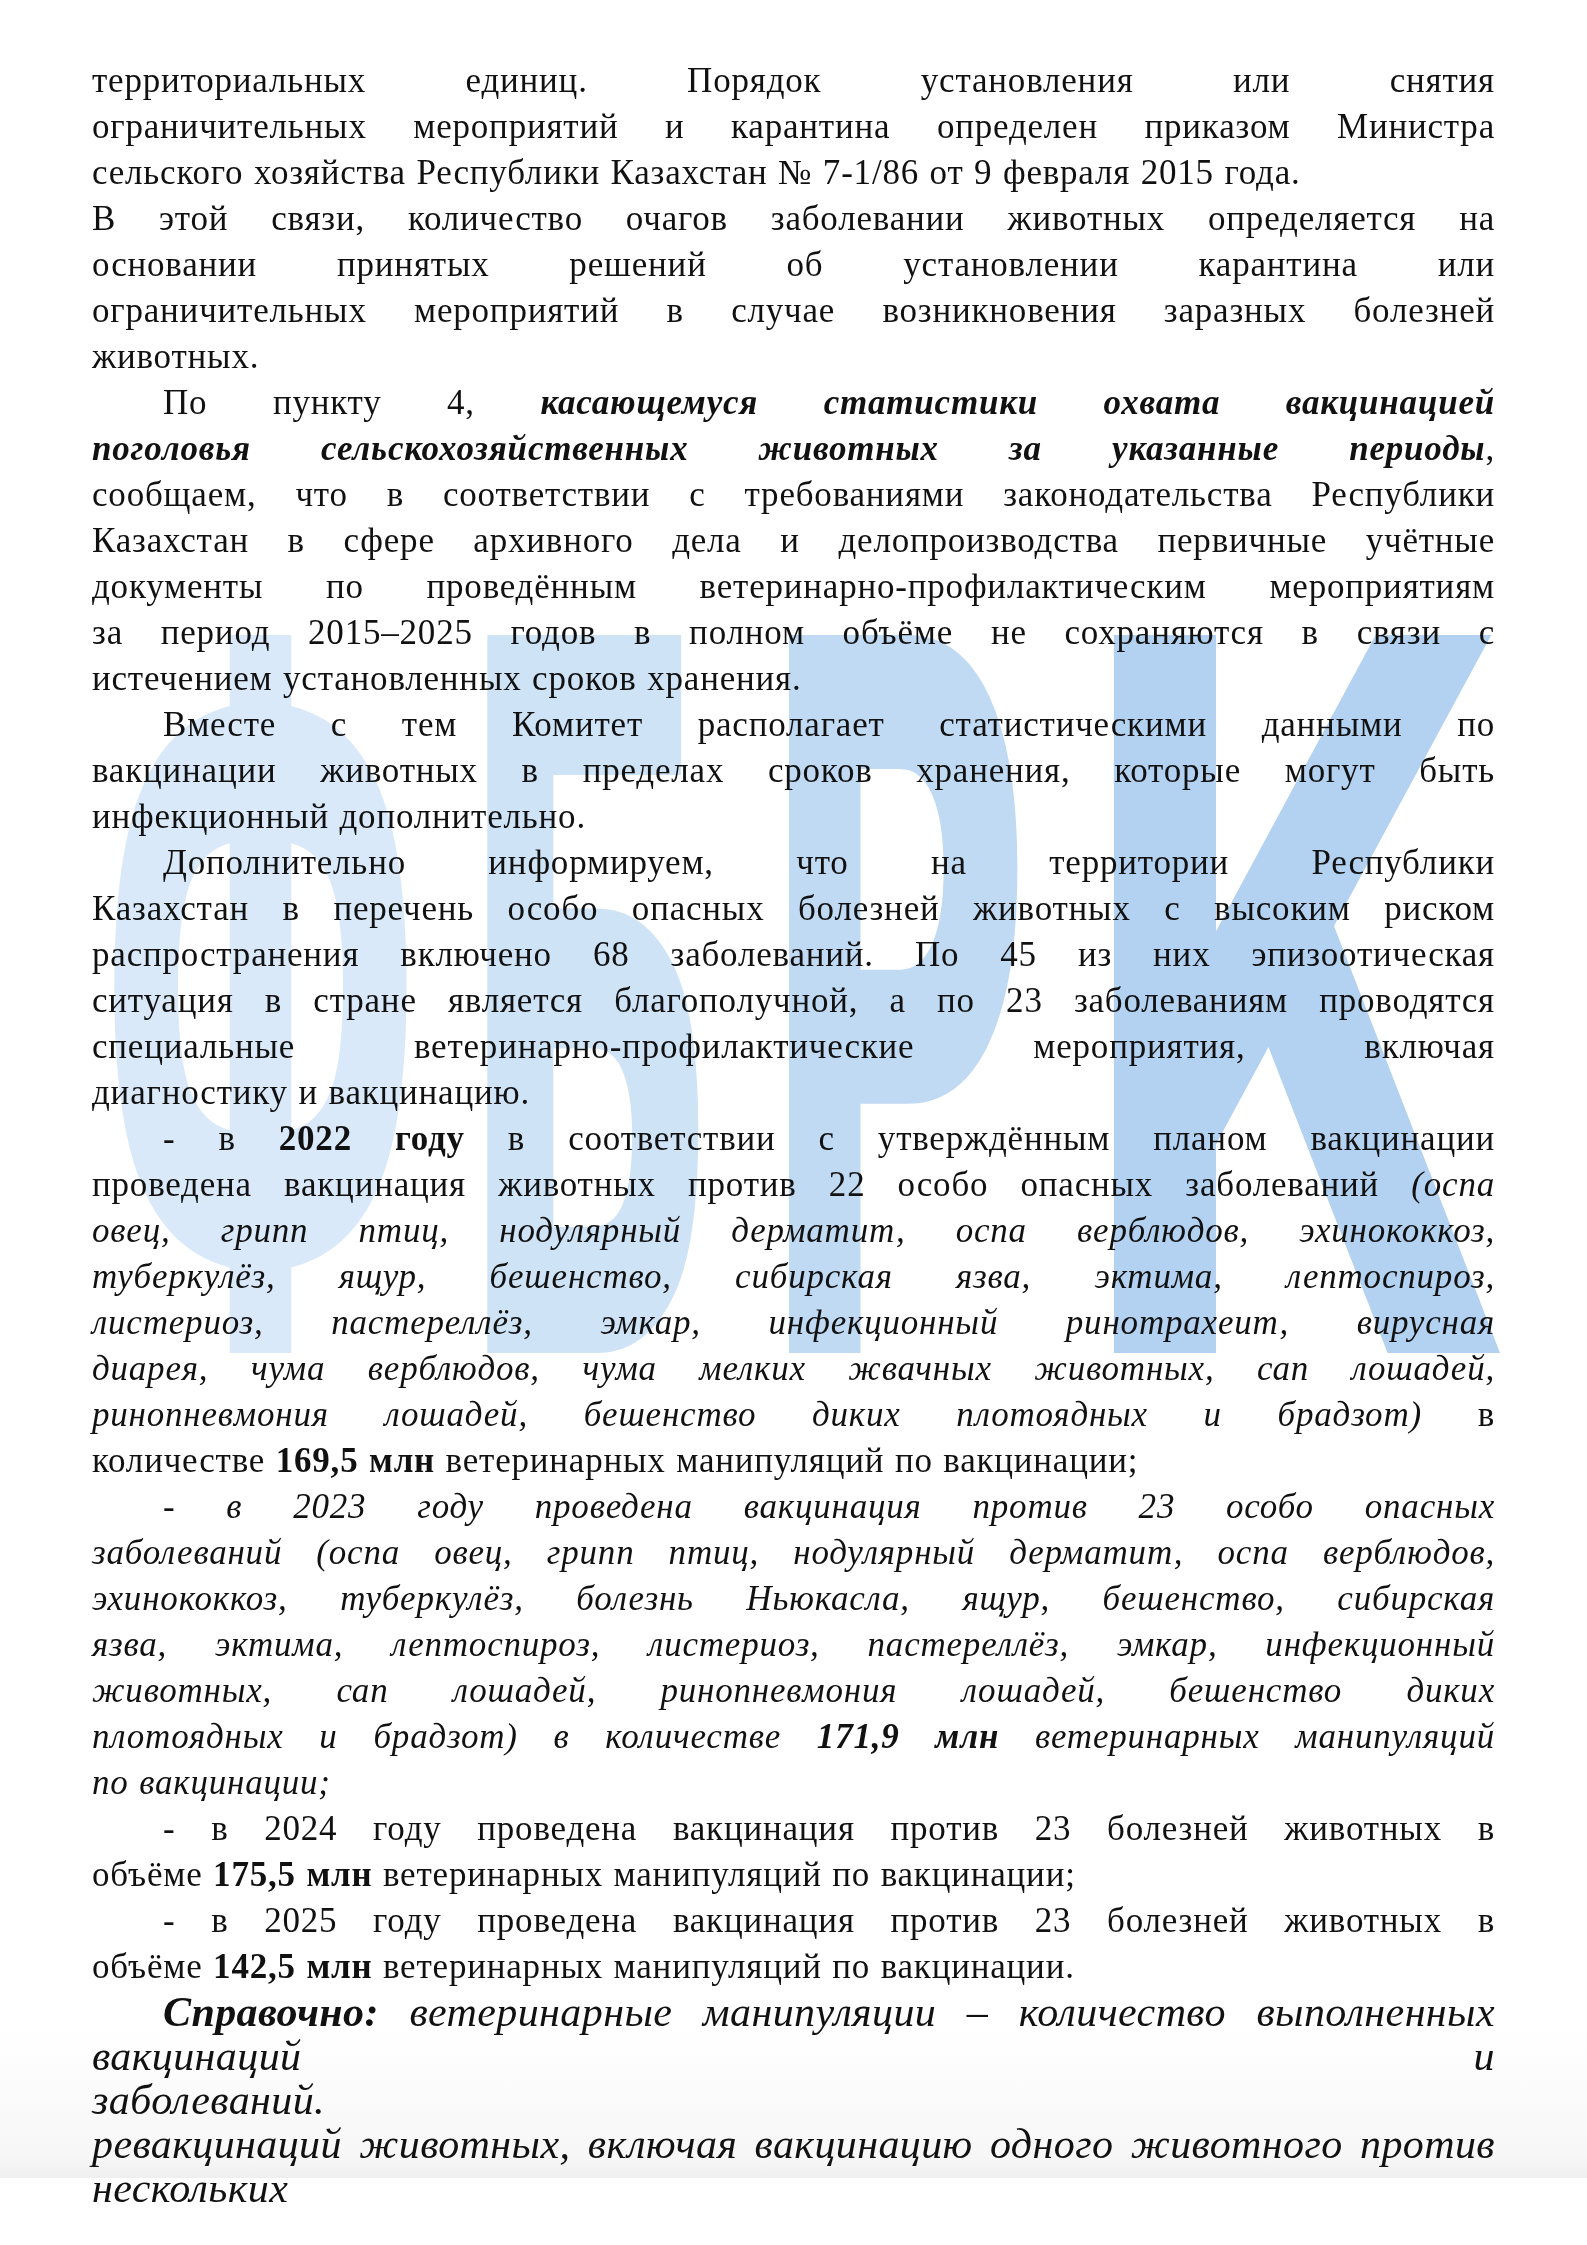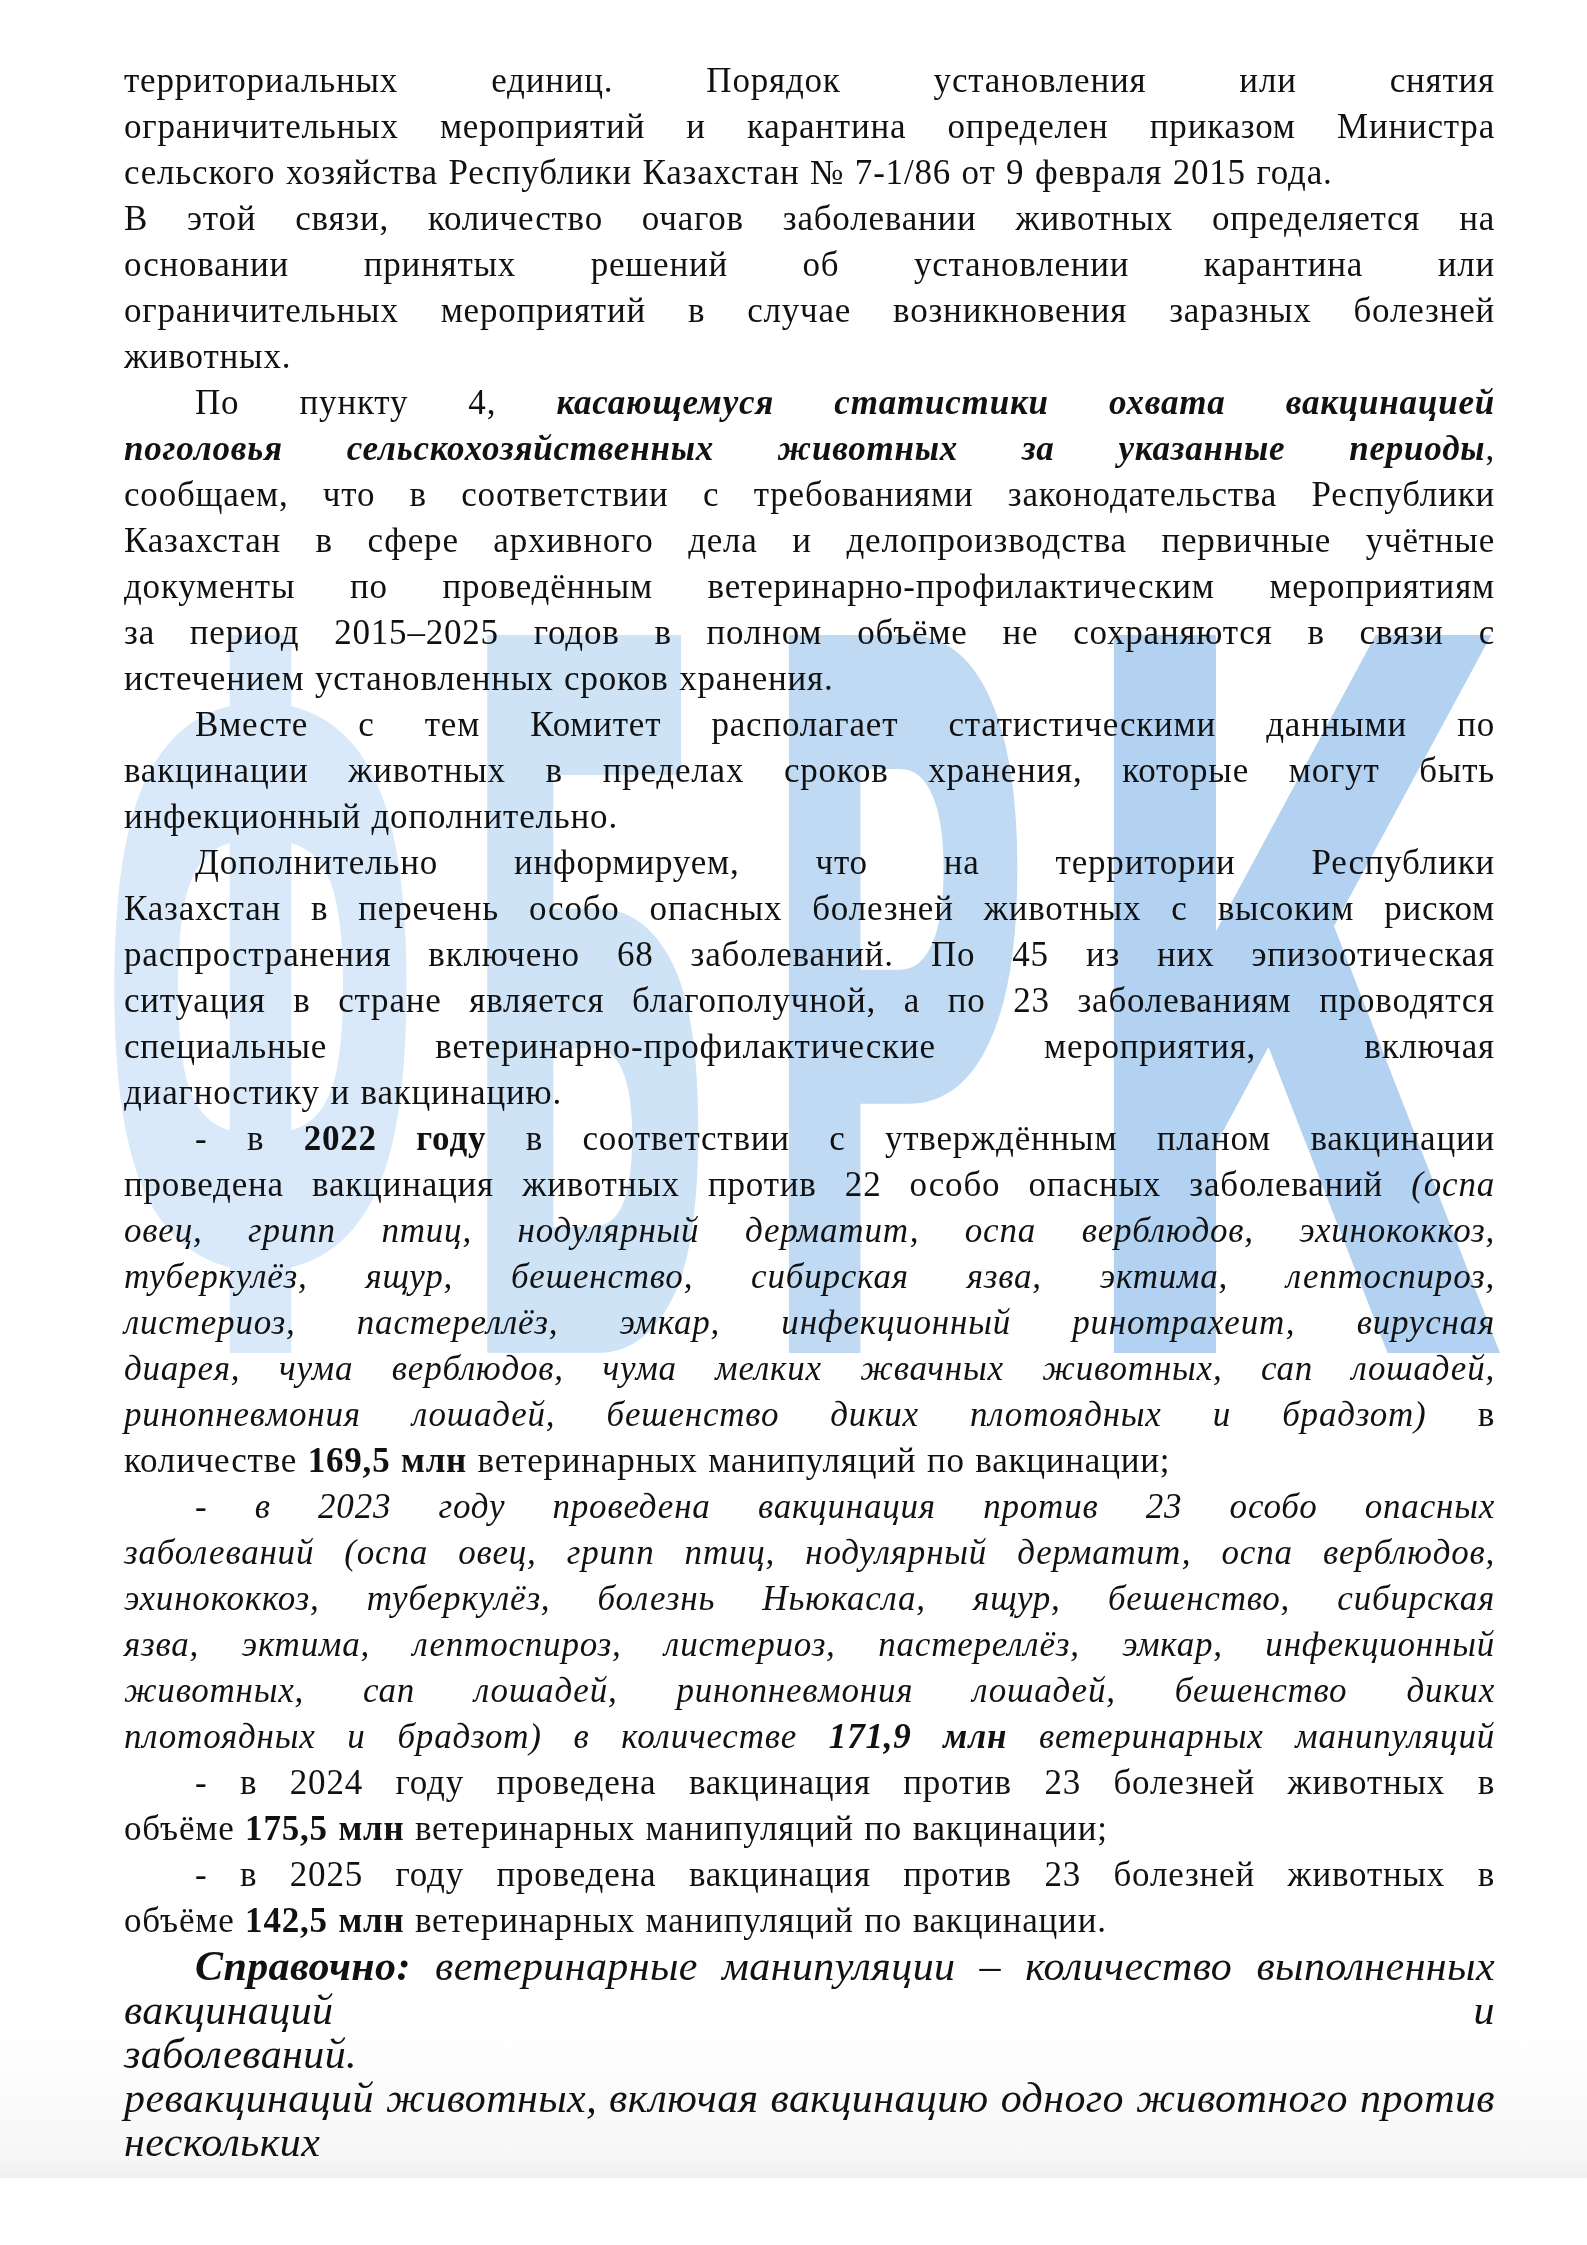--- a/index.html
+++ b/index.html
@@ -40,21 +40,20 @@
     pointer-events: none;
   }
   .watermark text {
     font-family: "DejaVu Sans", sans-serif;
     font-weight: bold;
   }
   .content {
     position: relative;
     z-index: 1;
     padding: 58px 92px 0 92px;
-    margin-left: 32px;
   }
   .line {
     text-align: justify;
     font-size: 35px;
     line-height: 46px;
     letter-spacing: 0.8px;
     word-spacing: 1px;
   }
   .line.j { text-align-last: justify; }
   .line.ind { text-indent: 71px; }
@@ -112,20 +111,21 @@
         <div class="line j"><span class="s-i">листериоз, пастереллёз, эмкар, инфекционный ринотрахеит, вирусная</span></div>
         <div class="line j"><span class="s-i">диарея, чума верблюдов, чума мелких жвачных животных, сап лошадей,</span></div>
         <div class="line j"><span class="s-i">ринопневмония лошадей, бешенство диких плотоядных и брадзот)</span><span class="s-r"> в</span></div>
         <div class="line"><span class="s-r">количестве </span><span class="s-b">169,5 млн</span><span class="s-r"> ветеринарных манипуляций по вакцинации;</span></div>
         <div class="line j ind"><span class="s-i">- в 2023 году проведена вакцинация против 23 особо опасных</span></div>
         <div class="line j"><span class="s-i">заболеваний (оспа овец, грипп птиц, нодулярный дерматит, оспа верблюдов,</span></div>
         <div class="line j"><span class="s-i">эхинококкоз, туберкулёз, болезнь Ньюкасла, ящур, бешенство, сибирская</span></div>
         <div class="line j"><span class="s-i">язва, эктима, лептоспироз, листериоз, пастереллёз, эмкар, инфекционный</span></div>
         <div class="line j"><span class="s-i">животных, сап лошадей, ринопневмония лошадей, бешенство диких</span></div>
         <div class="line j"><span class="s-i">плотоядных и брадзот) в количестве </span><span class="s-bi">171,9 млн</span><span class="s-i"> ветеринарных манипуляций</span></div>
+        <div class="line"><span class="s-i">по вакцинации;</span></div>
         <div class="line j ind"><span class="s-r">- в 2024 году проведена вакцинация против 23 болезней животных в</span></div>
         <div class="line"><span class="s-r">объёме </span><span class="s-b">175,5 млн</span><span class="s-r"> ветеринарных манипуляций по вакцинации;</span></div>
         <div class="line j ind"><span class="s-r">- в 2025 году проведена вакцинация против 23 болезней животных в</span></div>
         <div class="line"><span class="s-r">объёме </span><span class="s-b">142,5 млн</span><span class="s-r"> ветеринарных манипуляций по вакцинации.</span></div>
         <div class="line j ind note"><span class="s-bi">Справочно:</span><span class="s-i"> ветеринарные манипуляции – количество выполненных вакцинаций и</span></div>
         <div class="line note"><span class="s-i">заболеваний.</span></div>
         <div class="line j note"><span class="s-i">ревакцинаций животных, включая вакцинацию одного животного против нескольких</span></div>
       </div>
   </div>
   <div class="page-below"></div>

